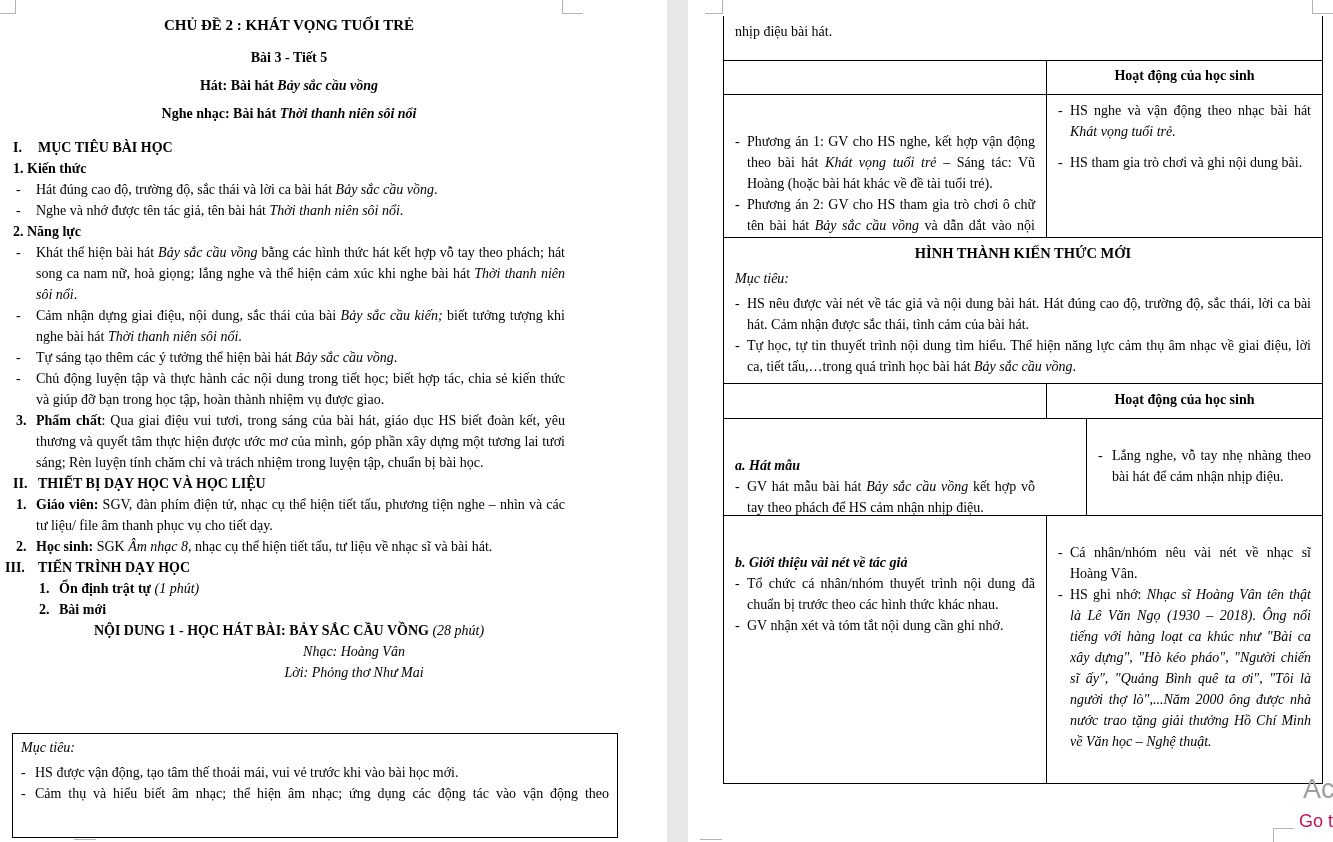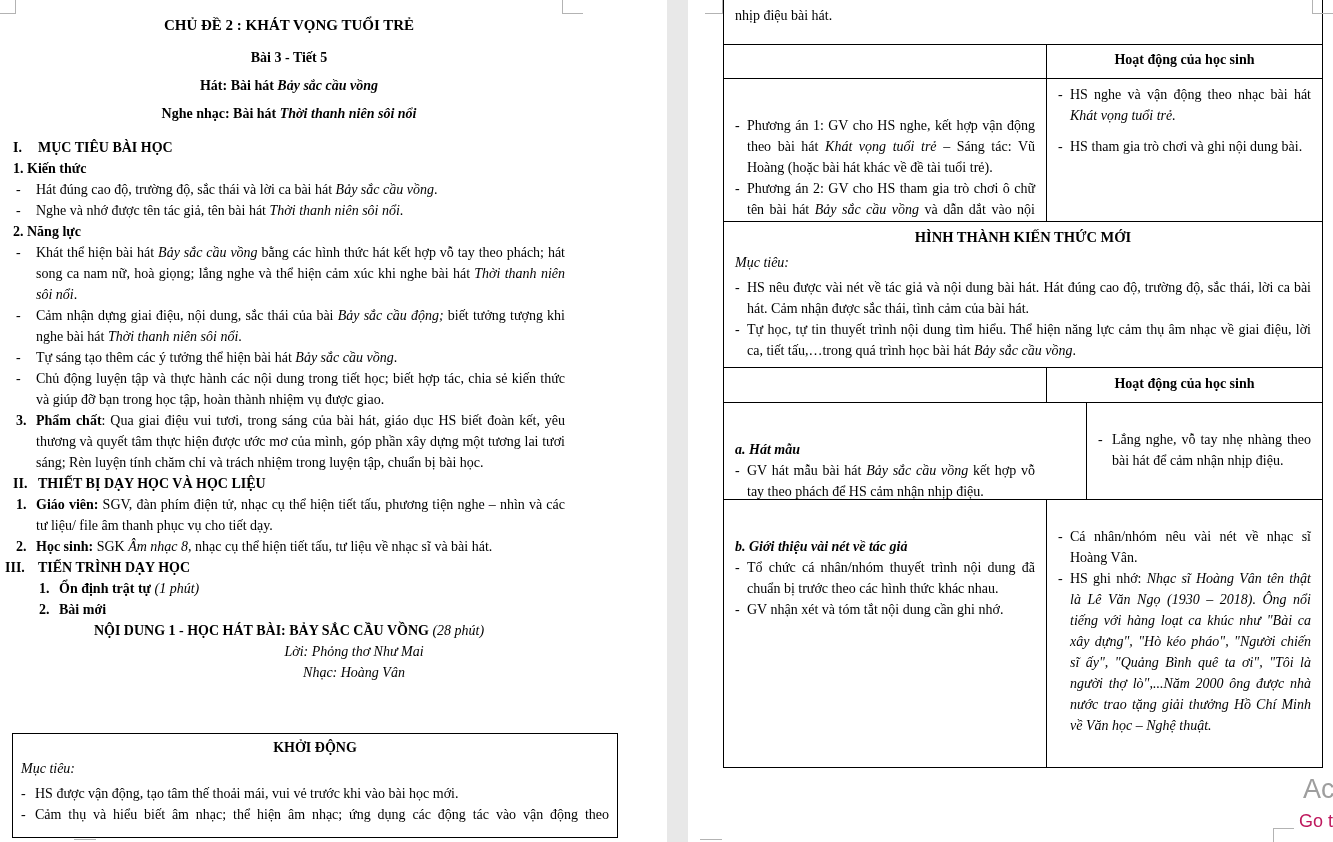--- a/index.html
+++ b/index.html
@@ -35,21 +35,21 @@
   .nd-heading{text-align:center;line-height:21px;}
   .credit{margin-left:130px;width:422px;text-align:center;font-style:italic;line-height:21px;}
 
   .kd-box{position:absolute;left:12px;top:733px;width:606px;height:105px;
     border:1.5px solid #000;box-sizing:border-box;padding:3px 8px;overflow:hidden;}
   .kd-title{font-weight:bold;text-align:center;line-height:21px;}
   .kd-mt{font-style:italic;line-height:21px;}
   .kd-gap{height:4px;}
   .jlast{text-align-last:justify;}
 
-  .rp-table{position:absolute;left:35px;top:0;width:600px;}
+  .rp-table{position:absolute;left:35px;top:16px;width:600px;}
   .trow{display:flex;border:1.5px solid #000;border-top:none;box-sizing:border-box;background:#fff;}
   .cg{box-sizing:border-box;width:322px;padding:5px 11px;overflow:hidden;margin-top:31px;}
   .ch{box-sizing:border-box;flex:1;border-left:1.5px solid #000;padding:5px 11px;overflow:hidden;}
   .cfull{box-sizing:border-box;flex:1;padding:5px 11px;overflow:hidden;}
   .hdr{font-weight:bold;text-align:center;padding-top:6px;line-height:21px;}
   .h45{height:45px;} .h34{height:34px;} .h143{height:143px;} .h146{height:146px;}
   .h35{height:35px;} .h97{height:97px;gap:40px;} .h268{height:268px;}
   .cell-title{font-weight:bold;font-style:italic;line-height:21px;}
   .ht-title{font-weight:bold;text-align:center;line-height:21px;font-size:14.5px;}
   .mt4{margin-top:4px;}
@@ -95,21 +95,21 @@
       <div class="tx"><span>Nghe và nhớ được tên tác giả, tên bài hát </span><span class="i">Thời thanh niên sôi nổi</span><span>.</span></div>
     </div>
 
     <div class="sec">2. Năng lực</div>
     <div class="li">
       <span class="mk">-</span>
       <div class="tx"><span>Khát thể hiện bài hát </span><span class="i">Bảy sắc cầu vồng</span><span> bằng các hình thức hát kết hợp vỗ tay theo phách; hát song ca nam nữ, hoà giọng; lắng nghe và thể hiện cảm xúc khi nghe bài hát </span><span class="i">Thời thanh niên sôi nổi</span><span>.</span></div>
     </div>
     <div class="li">
       <span class="mk">-</span>
-      <div class="tx"><span>Cảm nhận dựng giai điệu, nội dung, sắc thái của bài </span><span class="i">Bảy sắc cầu động;</span><span> biết tưởng tượng khi nghe bài hát </span><span class="i">Thời thanh niên sôi nổi</span><span>.</span></div>
+      <div class="tx"><span>Cảm nhận dựng giai điệu, nội dung, sắc thái của bài </span><span class="i">Bảy sắc cầu kiến;</span><span> biết tưởng tượng khi nghe bài hát </span><span class="i">Thời thanh niên sôi nổi</span><span>.</span></div>
     </div>
     <div class="li">
       <span class="mk">-</span>
       <div class="tx"><span>Tự sáng tạo thêm các ý tưởng thể hiện bài hát </span><span class="i">Bảy sắc cầu vồng</span><span>.</span></div>
     </div>
     <div class="li">
       <span class="mk">-</span>
       <div class="tx"><span>Chủ động luyện tập và thực hành các nội dung trong tiết học; biết hợp tác, chia sẻ kiến thức và giúp đỡ bạn trong học tập, hoàn thành nhiệm vụ được giao.</span></div>
     </div>
 
@@ -136,26 +136,25 @@
     <div class="li indent">
       <span class="mk bold">1.</span>
       <div class="tx"><span class="b">Ổn định trật tự </span><span class="i">(1 phút)</span></div>
     </div>
     <div class="li indent">
       <span class="mk bold">2.</span>
       <div class="tx"><span class="b">Bài mới</span></div>
     </div>
 
     <div class="nd-heading"><span class="b">NỘI DUNG 1 - HỌC HÁT BÀI: BẢY SẮC CẦU VỒNG </span><span class="i">(28 phút)</span></div>
+    <div class="credit">Nhạc: Hoàng Vân</div>
     <div class="credit">Lời: Phỏng thơ Như Mai</div>
-    <div class="credit">Nhạc: Hoàng Vân</div>
   </div>
 
   <div class="kd-box">
-    <div class="kd-title">KHỞI ĐỘNG</div>
     <div class="kd-mt">Mục tiêu:</div>
     <div class="kd-gap"></div>
     <div class="li">
       <span class="mk" style="flex-basis:14px;padding-left:0">-</span>
       <div class="tx" style="text-align:left"><span>HS được vận động, tạo tâm thế thoải mái, vui vẻ trước khi vào bài học mới.</span></div>
     </div>
     <div class="li">
       <span class="mk" style="flex-basis:14px;padding-left:0">-</span>
       <div class="tx jlast"><span>Cảm thụ và hiểu biết âm nhạc; thể hiện âm nhạc; ứng dụng các động tác vào vận động theo</span></div>
     </div>

